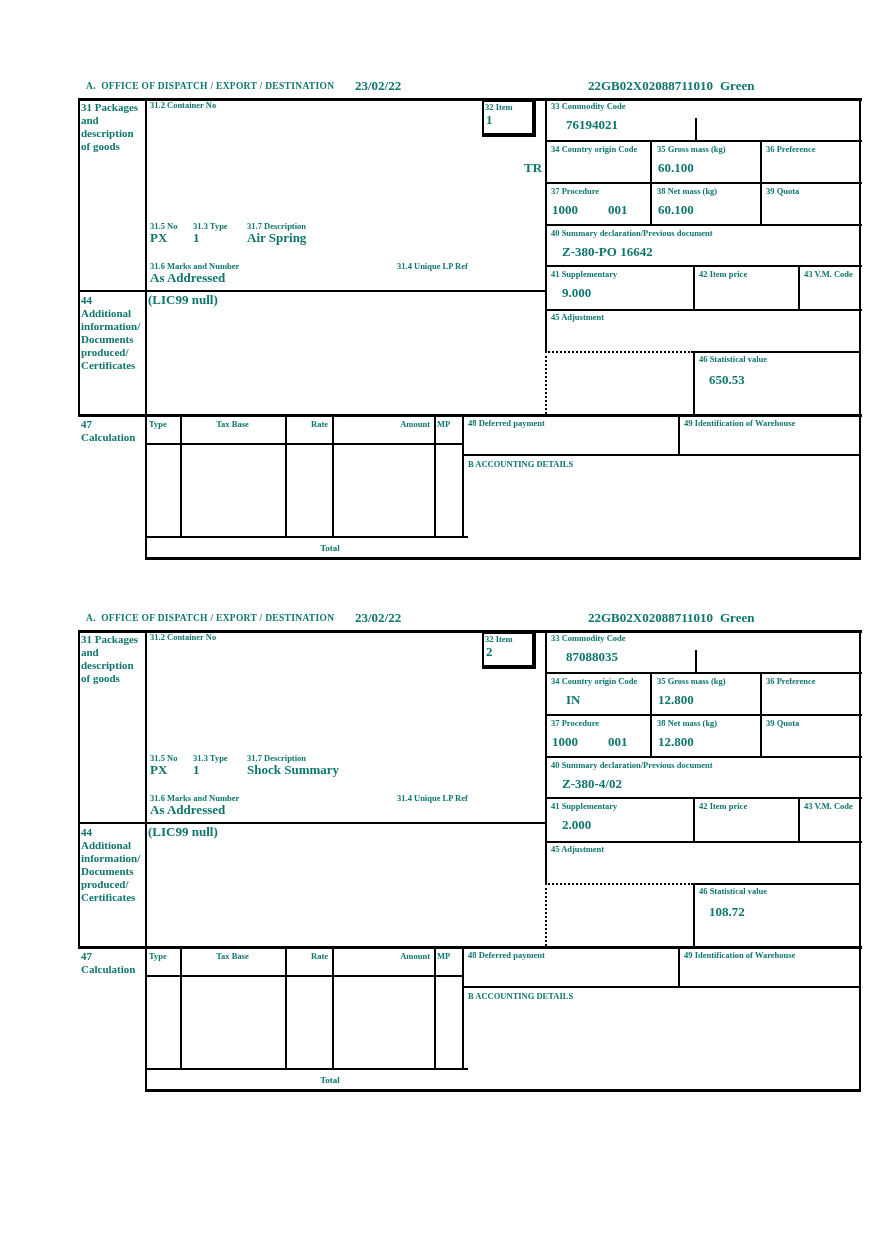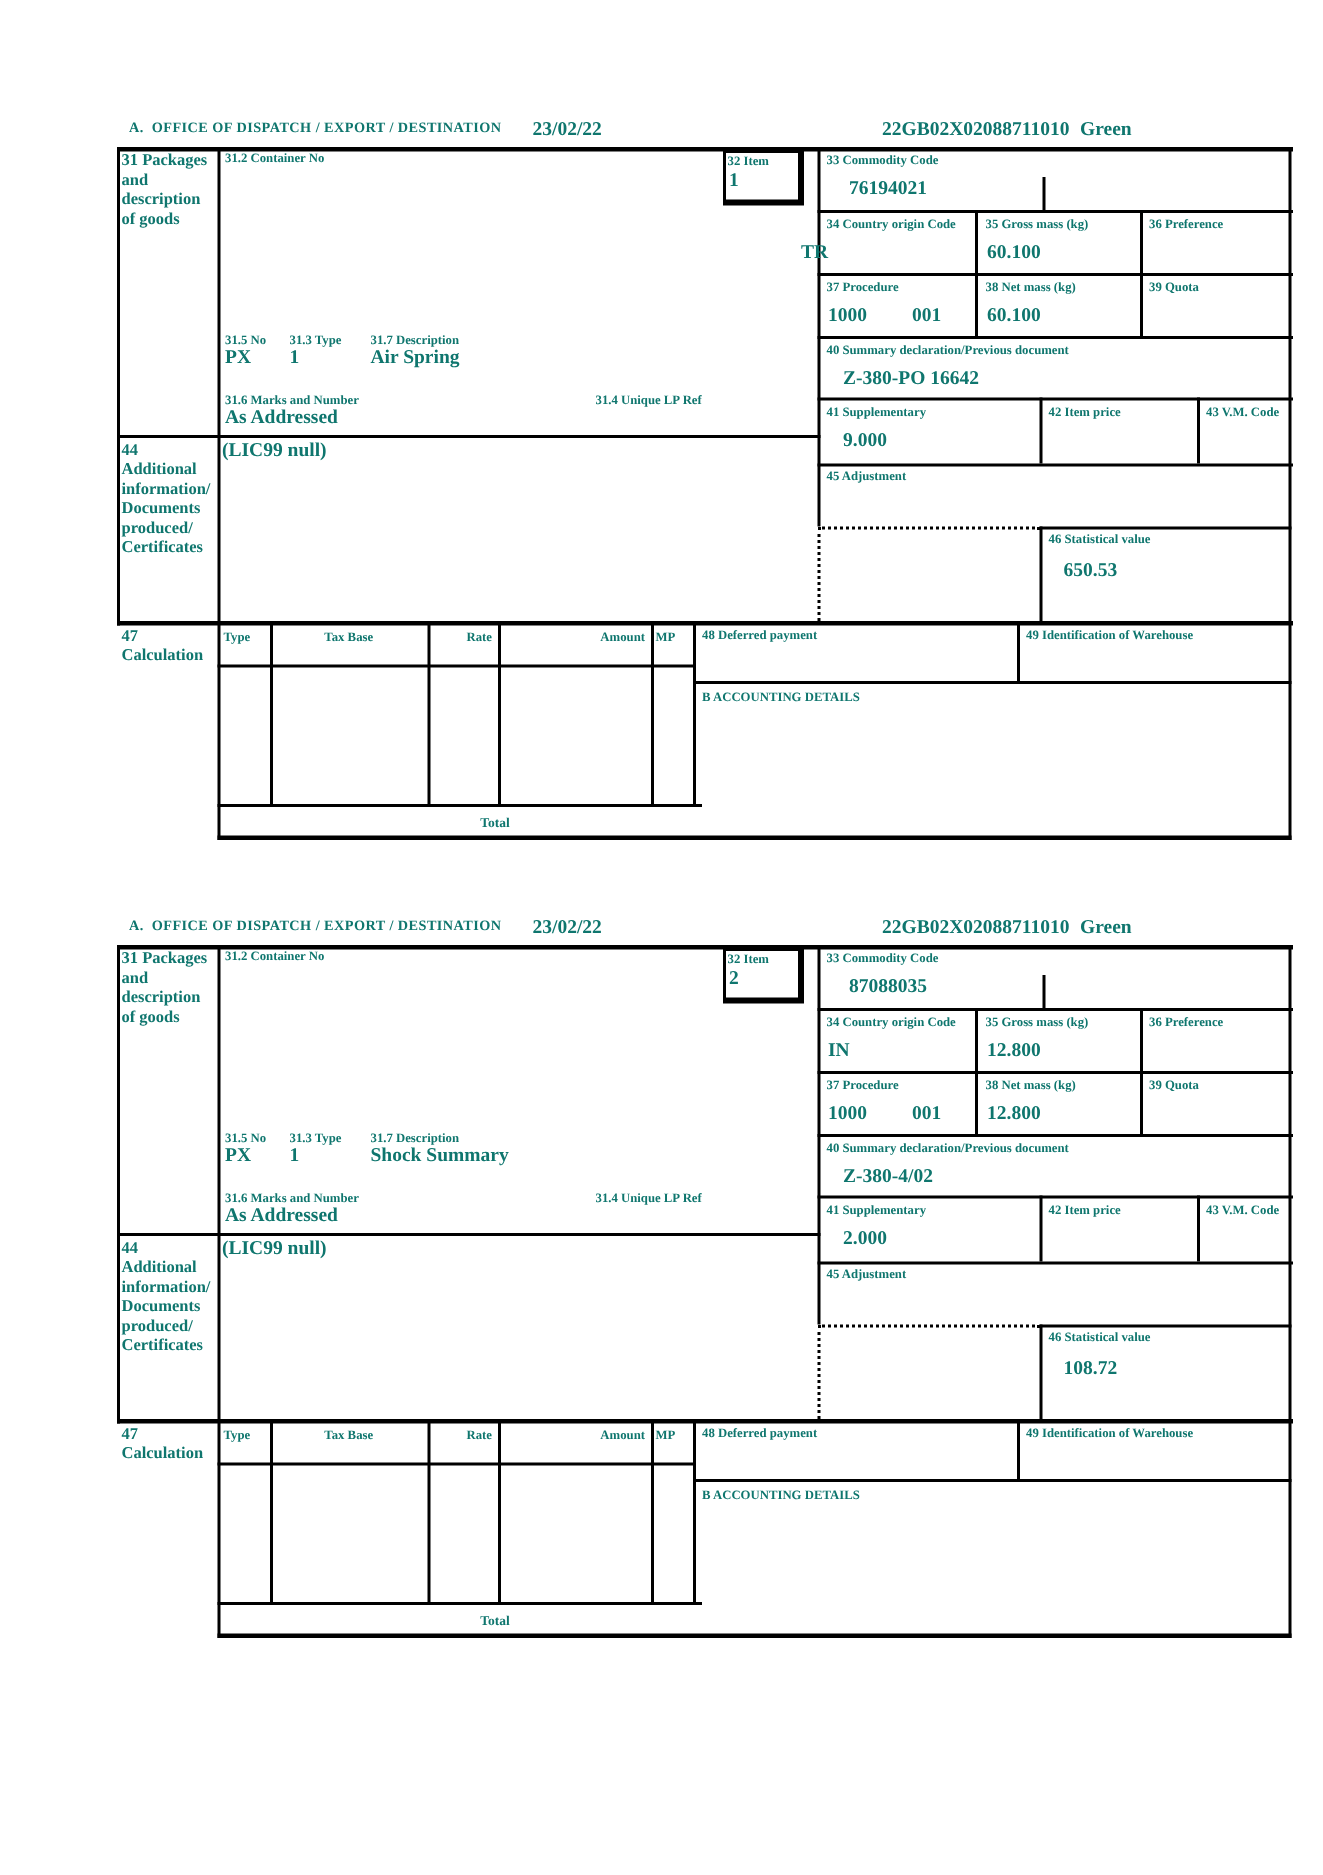--- a/index.html
+++ b/index.html
@@ -95,21 +95,21 @@
       <span class="val" style="left:115px;top:132px">1</span>
       <span class="val" style="left:169px;top:132px">Air Spring</span>
       <span class="lbl" style="left:72px;top:163px">31.6 Marks and Number</span>
       <span class="lbl" style="left:319px;top:163px">31.4 Unique LP Ref</span>
       <span class="val" style="left:72px;top:172px">As Addressed</span>
       <span class="val" style="left:70px;top:194px">(LIC99 null)</span>
 
       <span class="lbl" style="left:473px;top:3px">33 Commodity Code</span>
       <span class="val" style="left:488px;top:19px">76194021</span>
       <span class="lbl" style="left:473px;top:46px">34 Country origin Code</span>
-      <span class="val" style="left:456px;top:62px">TR</span>
+      <span class="val" style="left:446px;top:62px">TR</span>
       <span class="lbl" style="left:579px;top:46px">35 Gross mass (kg)</span>
       <span class="val" style="left:580px;top:62px">60.100</span>
       <span class="lbl" style="left:688px;top:46px">36 Preference</span>
       <span class="lbl" style="left:473px;top:88px">37 Procedure</span>
       <span class="val" style="left:474px;top:104px">1000</span>
       <span class="val" style="left:530px;top:104px">001</span>
       <span class="lbl" style="left:579px;top:88px">38 Net mass (kg)</span>
       <span class="val" style="left:580px;top:104px">60.100</span>
       <span class="lbl" style="left:688px;top:88px">39 Quota</span>
       <span class="lbl" style="left:473px;top:130px">40 Summary declaration/Previous document</span>
@@ -203,21 +203,21 @@
       <span class="val" style="left:115px;top:132px">1</span>
       <span class="val" style="left:169px;top:132px">Shock Summary</span>
       <span class="lbl" style="left:72px;top:163px">31.6 Marks and Number</span>
       <span class="lbl" style="left:319px;top:163px">31.4 Unique LP Ref</span>
       <span class="val" style="left:72px;top:172px">As Addressed</span>
       <span class="val" style="left:70px;top:194px">(LIC99 null)</span>
 
       <span class="lbl" style="left:473px;top:3px">33 Commodity Code</span>
       <span class="val" style="left:488px;top:19px">87088035</span>
       <span class="lbl" style="left:473px;top:46px">34 Country origin Code</span>
-      <span class="val" style="left:474px;top:62px">IN</span>
+      <span class="val" style="left:488px;top:62px">IN</span>
       <span class="lbl" style="left:579px;top:46px">35 Gross mass (kg)</span>
       <span class="val" style="left:580px;top:62px">12.800</span>
       <span class="lbl" style="left:688px;top:46px">36 Preference</span>
       <span class="lbl" style="left:473px;top:88px">37 Procedure</span>
       <span class="val" style="left:474px;top:104px">1000</span>
       <span class="val" style="left:530px;top:104px">001</span>
       <span class="lbl" style="left:579px;top:88px">38 Net mass (kg)</span>
       <span class="val" style="left:580px;top:104px">12.800</span>
       <span class="lbl" style="left:688px;top:88px">39 Quota</span>
       <span class="lbl" style="left:473px;top:130px">40 Summary declaration/Previous document</span>

